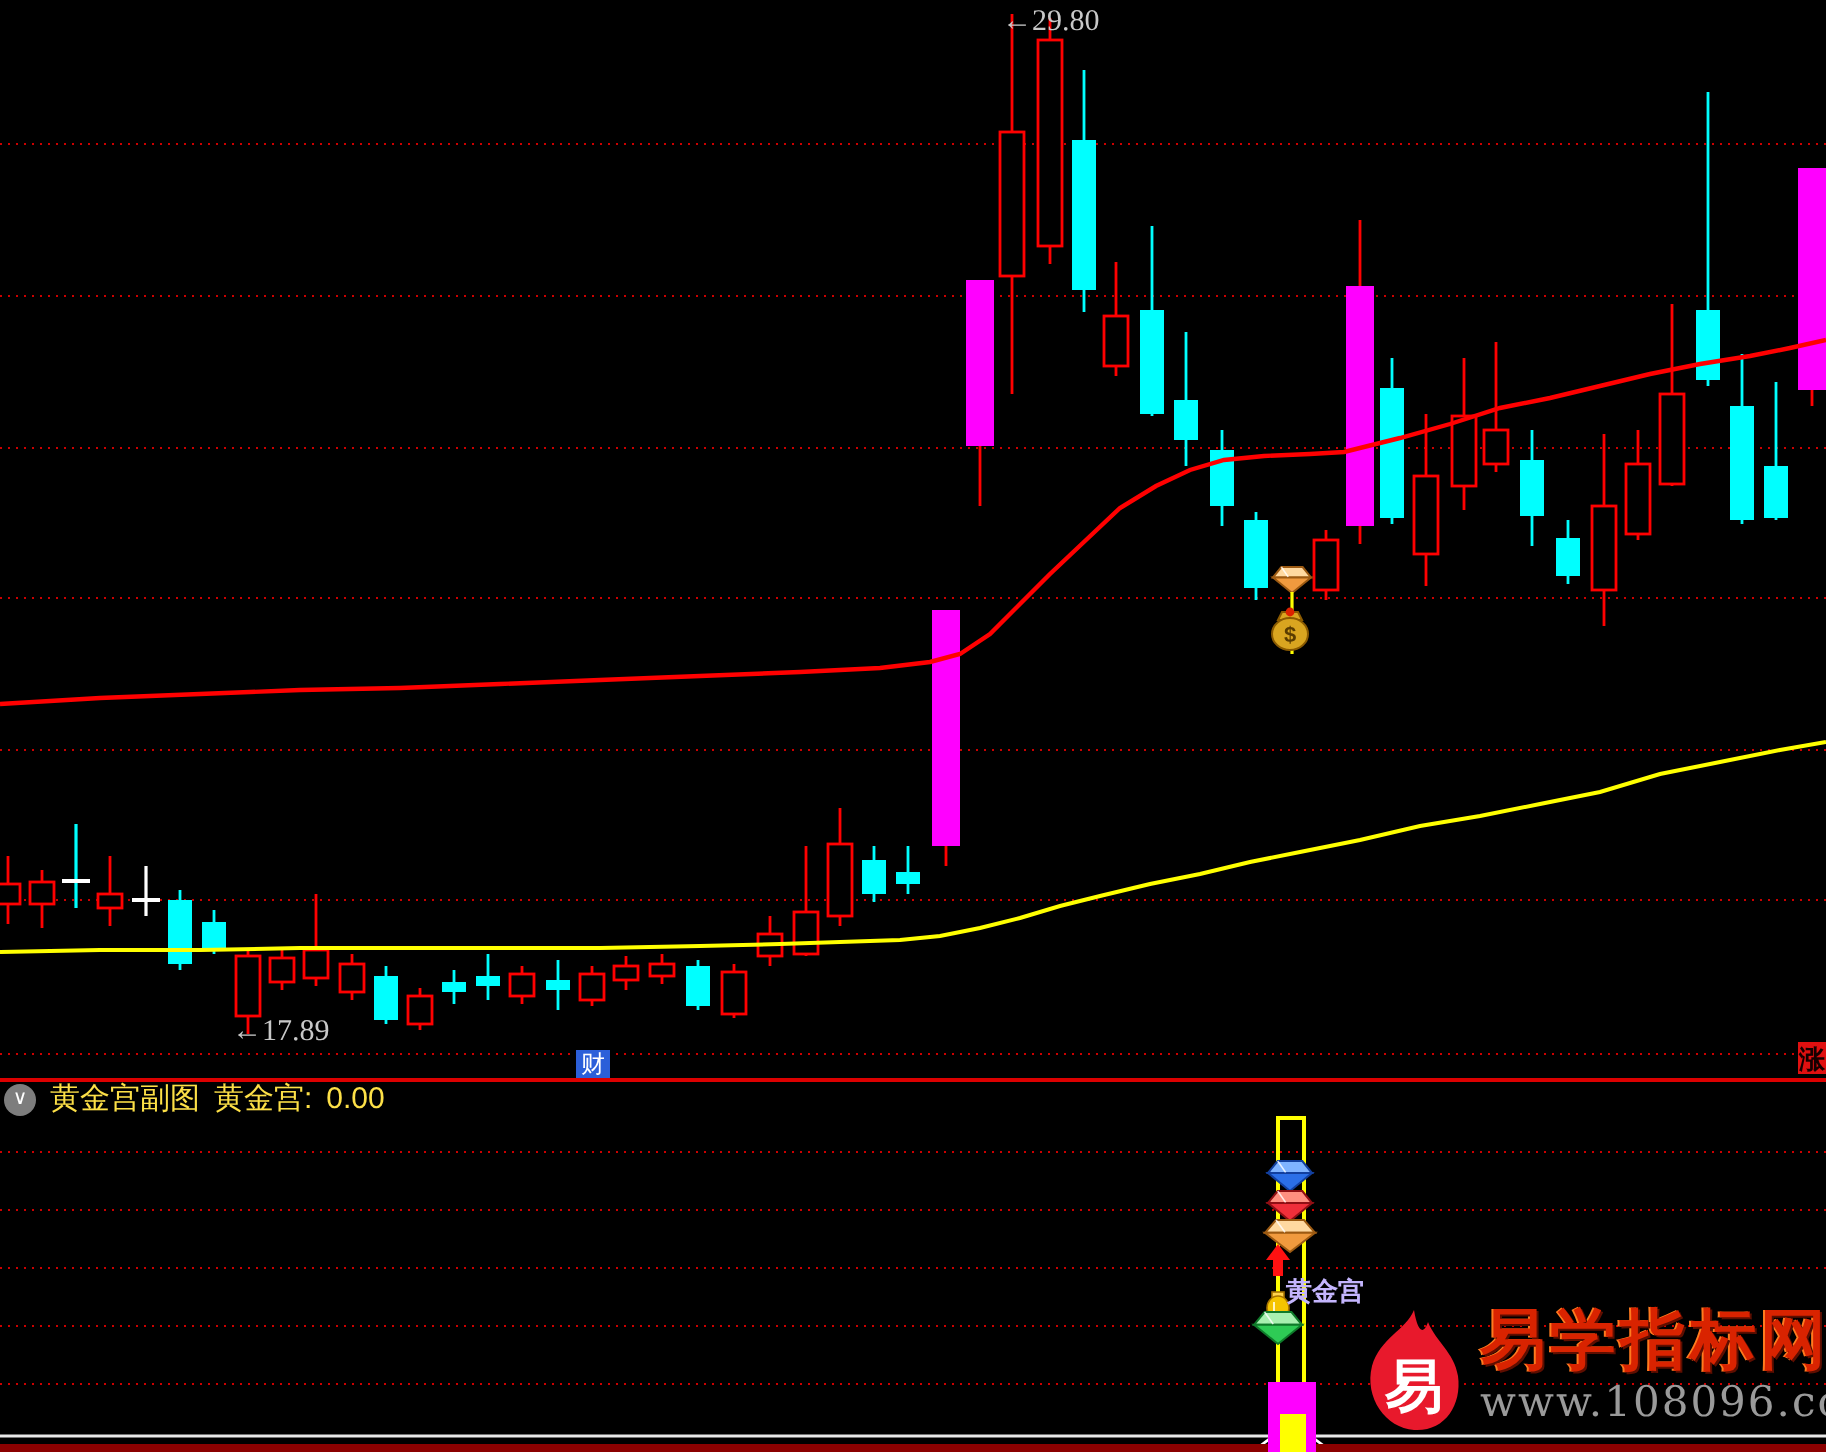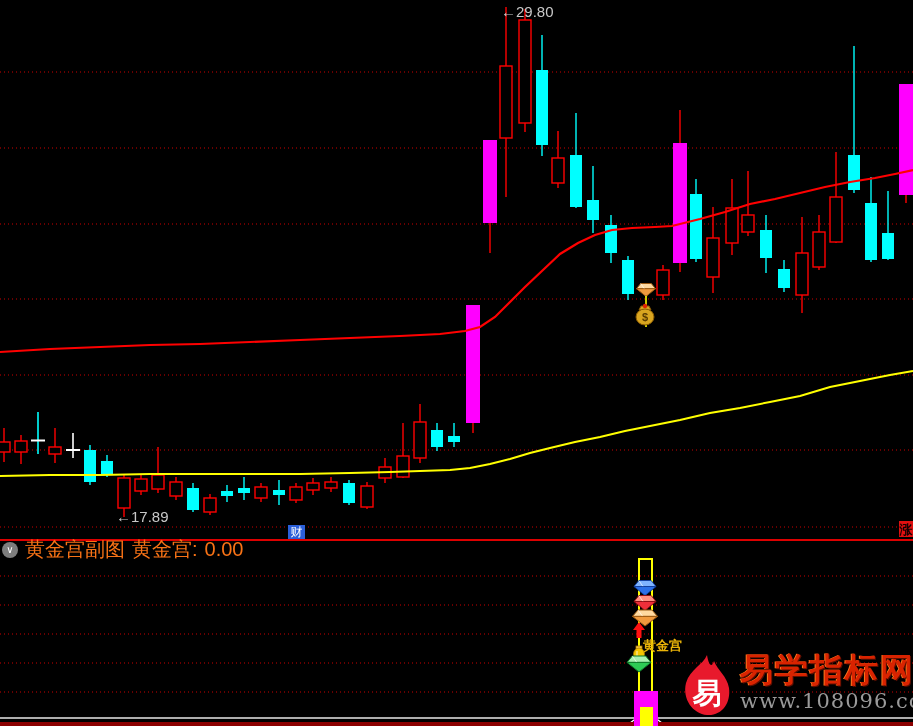--- a/index.html
+++ b/index.html
@@ -1,29 +1,29 @@
 <!DOCTYPE html>
 <html><head>
 <meta charset="utf-8">
 <style>
   html,body{margin:0;padding:0;background:#000;}
   #stage{position:relative;width:913px;height:726px;background:#000;overflow:hidden;
          font-family:"Liberation Sans",sans-serif;}
   #chart-svg{position:absolute;left:0;top:0;}
   .overlay{position:absolute;white-space:nowrap;}
-  .price-label{color:#c8c8c8;font-size:15px;letter-spacing:0;}
+  .price-label{color:#c8c8c8;font-size:15px;letter-spacing:0;font-family:Liberation Serif, serif;}
   .badge{display:flex;align-items:center;justify-content:center;font-size:12px;line-height:1;}
   #cai-badge{left:288px;top:525px;width:17px;height:14px;background:#2b5fd9;color:#fff;}
   #zhang-badge{left:899px;top:521px;width:14px;height:16px;background:#e01010;color:#150000;font-weight:bold;font-size:13px;}
   #sub-header{left:2px;top:541px;display:flex;align-items:center;gap:7px;height:17px;}
   #collapse-btn{width:16px;height:16px;border-radius:50%;background:#7d7d7d;display:flex;
                 align-items:center;justify-content:center;cursor:pointer;}
   #collapse-btn::before{content:"∨";color:#fff;font-size:10px;line-height:1;}
-  .hdr-text{color:#f97316;font-size:20px;}
-  #signal-label{left:643px;top:637px;color:#eab308;font-size:13px;font-weight:bold;}
+  .hdr-text{color:#fde047;font-size:15px;}
+  #signal-label{left:643px;top:637px;color:#c4b5fd;font-size:13px;font-weight:bold;}
   #watermark{left:676px;top:652px;display:flex;align-items:flex-start;}
   #wm-texts{margin-left:4px;display:flex;flex-direction:column;}
   #wm-title{font-size:33px;font-weight:bold;color:#d92300;letter-spacing:2px;line-height:1.1;
             text-shadow:1px 1px 0 #5e0e00, -1px 0 0 #ff7a1e;}
   #wm-url{font-family:"DejaVu Serif",serif;font-size:21px;color:#9a9a9a;letter-spacing:1px;line-height:1.1;margin-top:2px;}
 </style>
 </head>
 <body>
 
 <div id="stage">

